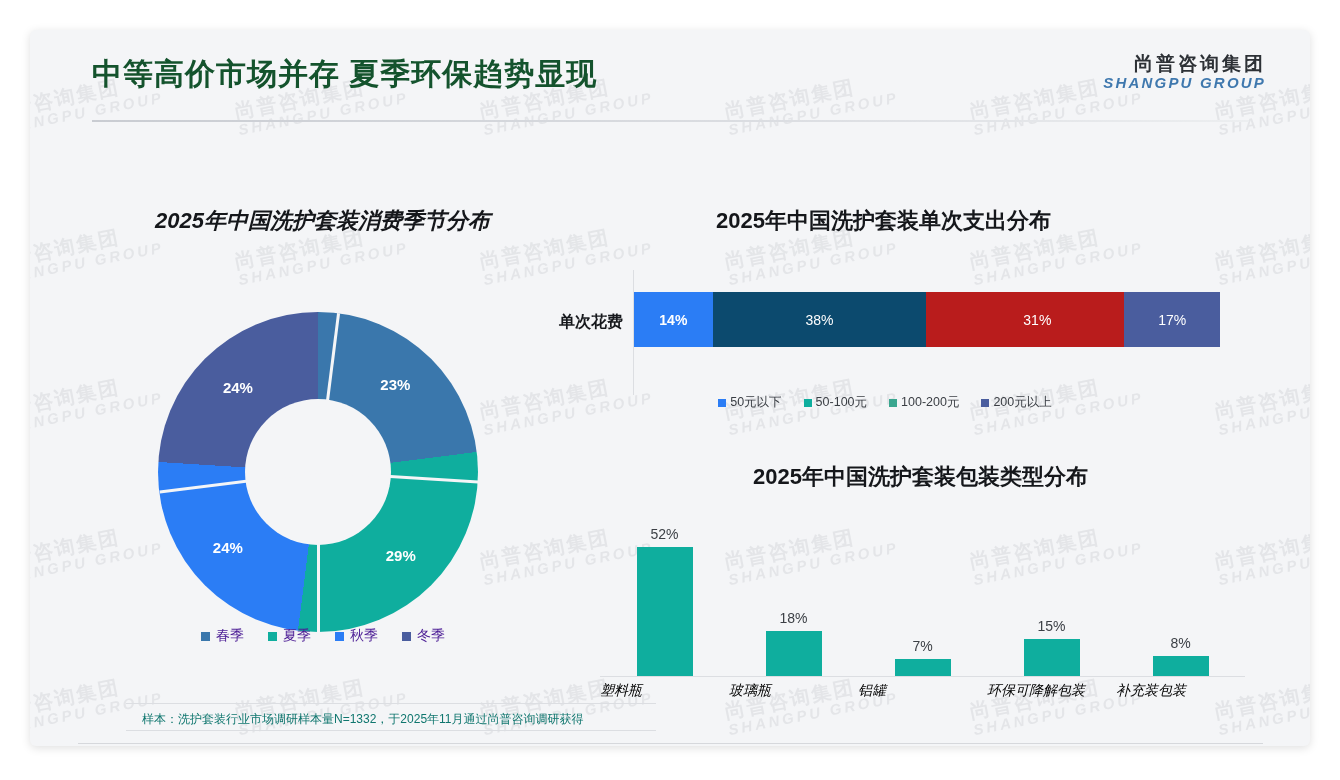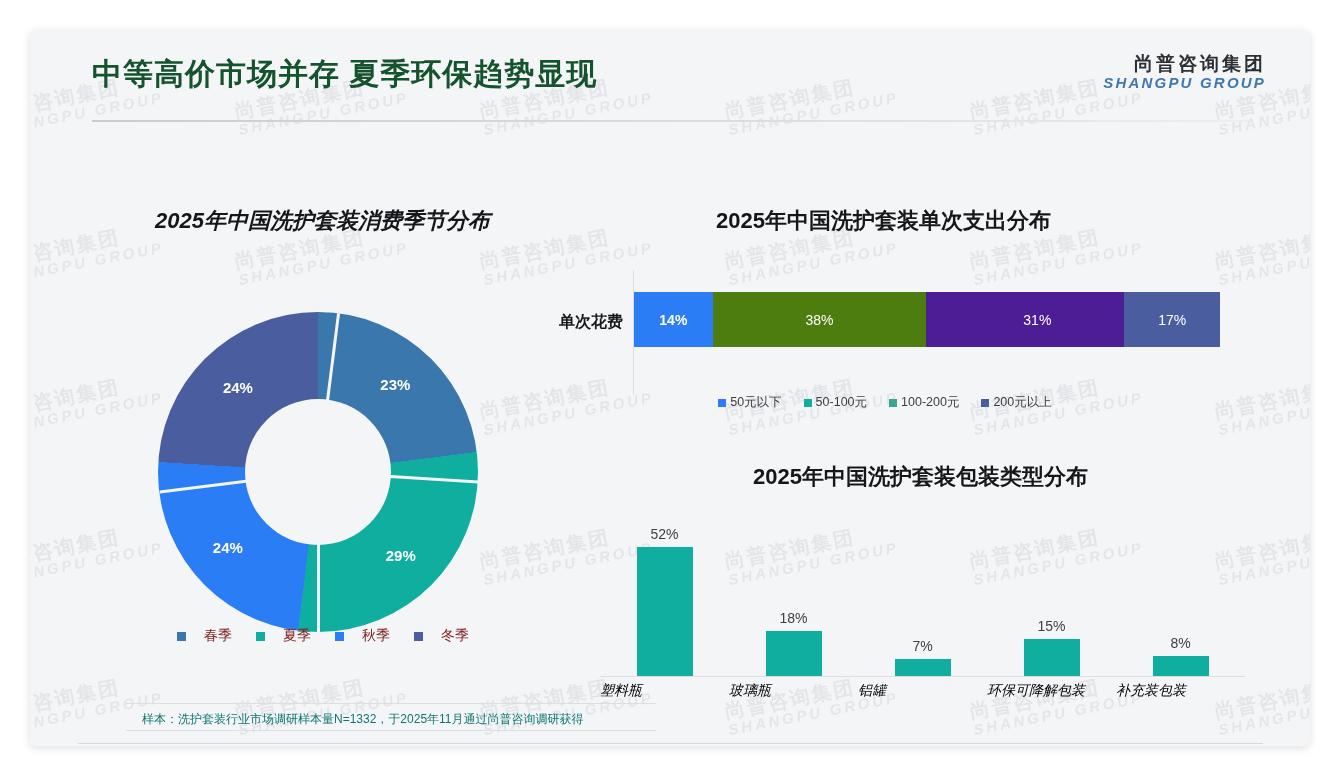--- a/index.html
+++ b/index.html
@@ -48,21 +48,21 @@
   .donut-hole{
     position:absolute;left:50%;top:50%;width:146px;height:146px;margin:-73px 0 0 -73px;
     background:#f4f5f7;border-radius:50%;
   }
   .sep{position:absolute;left:50%;top:50%;width:3px;height:160px;background:#f4f5f7;
        transform-origin:50% 0;margin-left:-1.5px;}
   .d-lab{position:absolute;color:#ffffff;font-size:15px;font-weight:700;
          transform:translate(-50%,-50%);white-space:nowrap;}
   .donut-legend{position:absolute;left:128px;top:594px;width:330px;height:24px;
                 display:flex;justify-content:center;gap:24px;align-items:center;z-index:3;}
-  .lg-item{display:flex;align-items:center;gap:18px;font-size:14px;color:#7f1d1d;white-space:nowrap;}
+  .lg-item{display:flex;align-items:center;gap:6px;font-size:14px;color:#4c1d95;white-space:nowrap;}
   .lg-sw{width:9px;height:9px;display:inline-block;}
   
   .sb-area{position:absolute;left:495px;top:240px;width:720px;height:125px;z-index:2;}
   .sb-axis{position:absolute;left:108px;top:0;width:1px;height:125px;background:#dcdee2;}
   .sb-cat{position:absolute;left:0;top:42px;width:98px;text-align:right;
           font-size:16px;font-weight:700;color:#16181c;}
   .sb-bar{position:absolute;left:109px;top:22px;height:55px;width:586px;display:flex;}
   .sb-seg{display:flex;align-items:center;justify-content:center;
           color:#fff;font-size:14px;font-weight:400;}
   .sb-seg.first{font-weight:700;}
@@ -260,22 +260,22 @@
       </div>
     </div>
 
   <div class="panel-title" id="t-spend">2025年中国洗护套装单次支出分布</div>
 
   <div class="sb-area">
     <div class="sb-cat">单次花费</div>
     <div class="sb-axis"></div>
     <div class="sb-bar" id="sb-bar">
         <div class="sb-seg first" style="background: rgb(43, 125, 245); width: 14%;">14%</div>
-        <div class="sb-seg" style="background: #4d7c0f; width: 38%;">38%</div>
-        <div class="sb-seg" style="background: #4c1d95; width: 31%; padding-left: 24px;">31%</div>
+        <div class="sb-seg" style="background: #0c4a6e; width: 38%;">38%</div>
+        <div class="sb-seg" style="background: #b91c1c; width: 31%; padding-left: 24px;">31%</div>
         <div class="sb-seg" style="background: rgb(74, 93, 158); width: 17%;">17%</div>
       </div>
   </div>
   <div class="sb-legend" id="sb-legend">
       <div class="lg-item">
         <span class="lg-sw" style="background:#2b7df5"></span>
         <span>50元以下</span>
       </div>
       <div class="lg-item">
         <span class="lg-sw" style="background:#0fae9e"></span>

